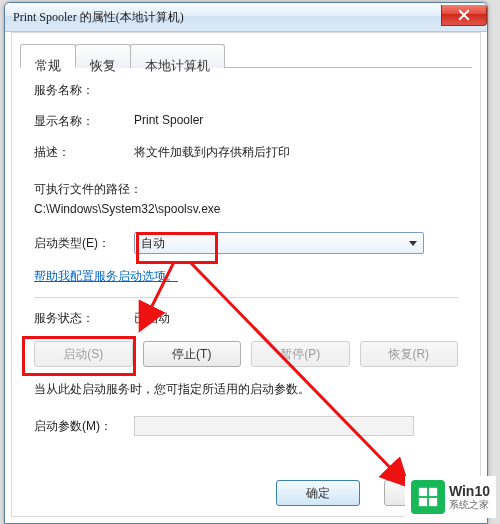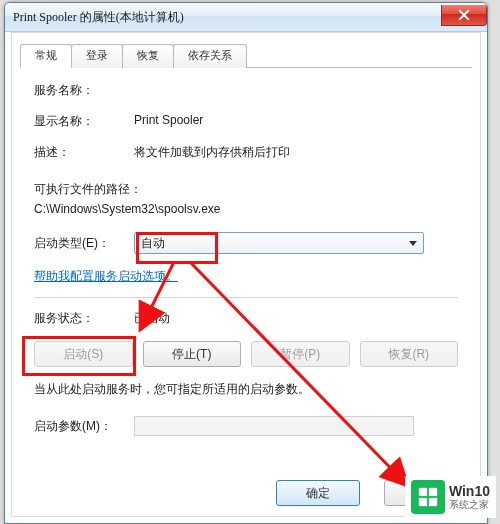--- a/index.html
+++ b/index.html
@@ -73,27 +73,27 @@
     border: 1px solid #d9d9d9;
   }
 
   .tabs {
     display: flex;
     height: 24px;
     margin: 10px 8px 0 8px;
     border-bottom: 1px solid #b9b9b9;
   }
   .tab {
-    padding: 3px 14px 0 14px;
+    padding: 12px 14px 0 14px;
     border: 1px solid #b9b9b9;
     border-bottom: none;
     background: linear-gradient(to bottom, #fdfdfd, #eef1f4);
     margin-right: -1px;
     border-radius: 3px 3px 0 0;
-    font-size: 11px;
+    font-size: 13px;
     color: #333;
     position: relative;
     top: 1px;
   }
   .tab.active {
     background: #fff;
     top: 1px;
     border-bottom: 1px solid #fff;
     z-index: 2;
     font-weight: normal;
@@ -248,23 +248,22 @@
         <svg viewBox="0 0 10 10">
             <path d="M1 1 L9 9 M9 1 L1 9" stroke="#fff" stroke-width="1.6"></path>
           </svg>
       </div>
     </div>
   </div>
 
   <div class="client">
     <div class="tabs">
       <div class="tab active">常规</div>
-      <div class="tab">登录</div>
       <div class="tab">恢复</div>
-      <div class="tab">依存关系</div>
+      <div class="tab">本地计算机</div>
     </div>
 
     <div class="body">
 
       <div class="row">
         <div class="label">服务名称：</div>
       </div>
 
       <div class="row">
         <div class="label">显示名称：</div>

